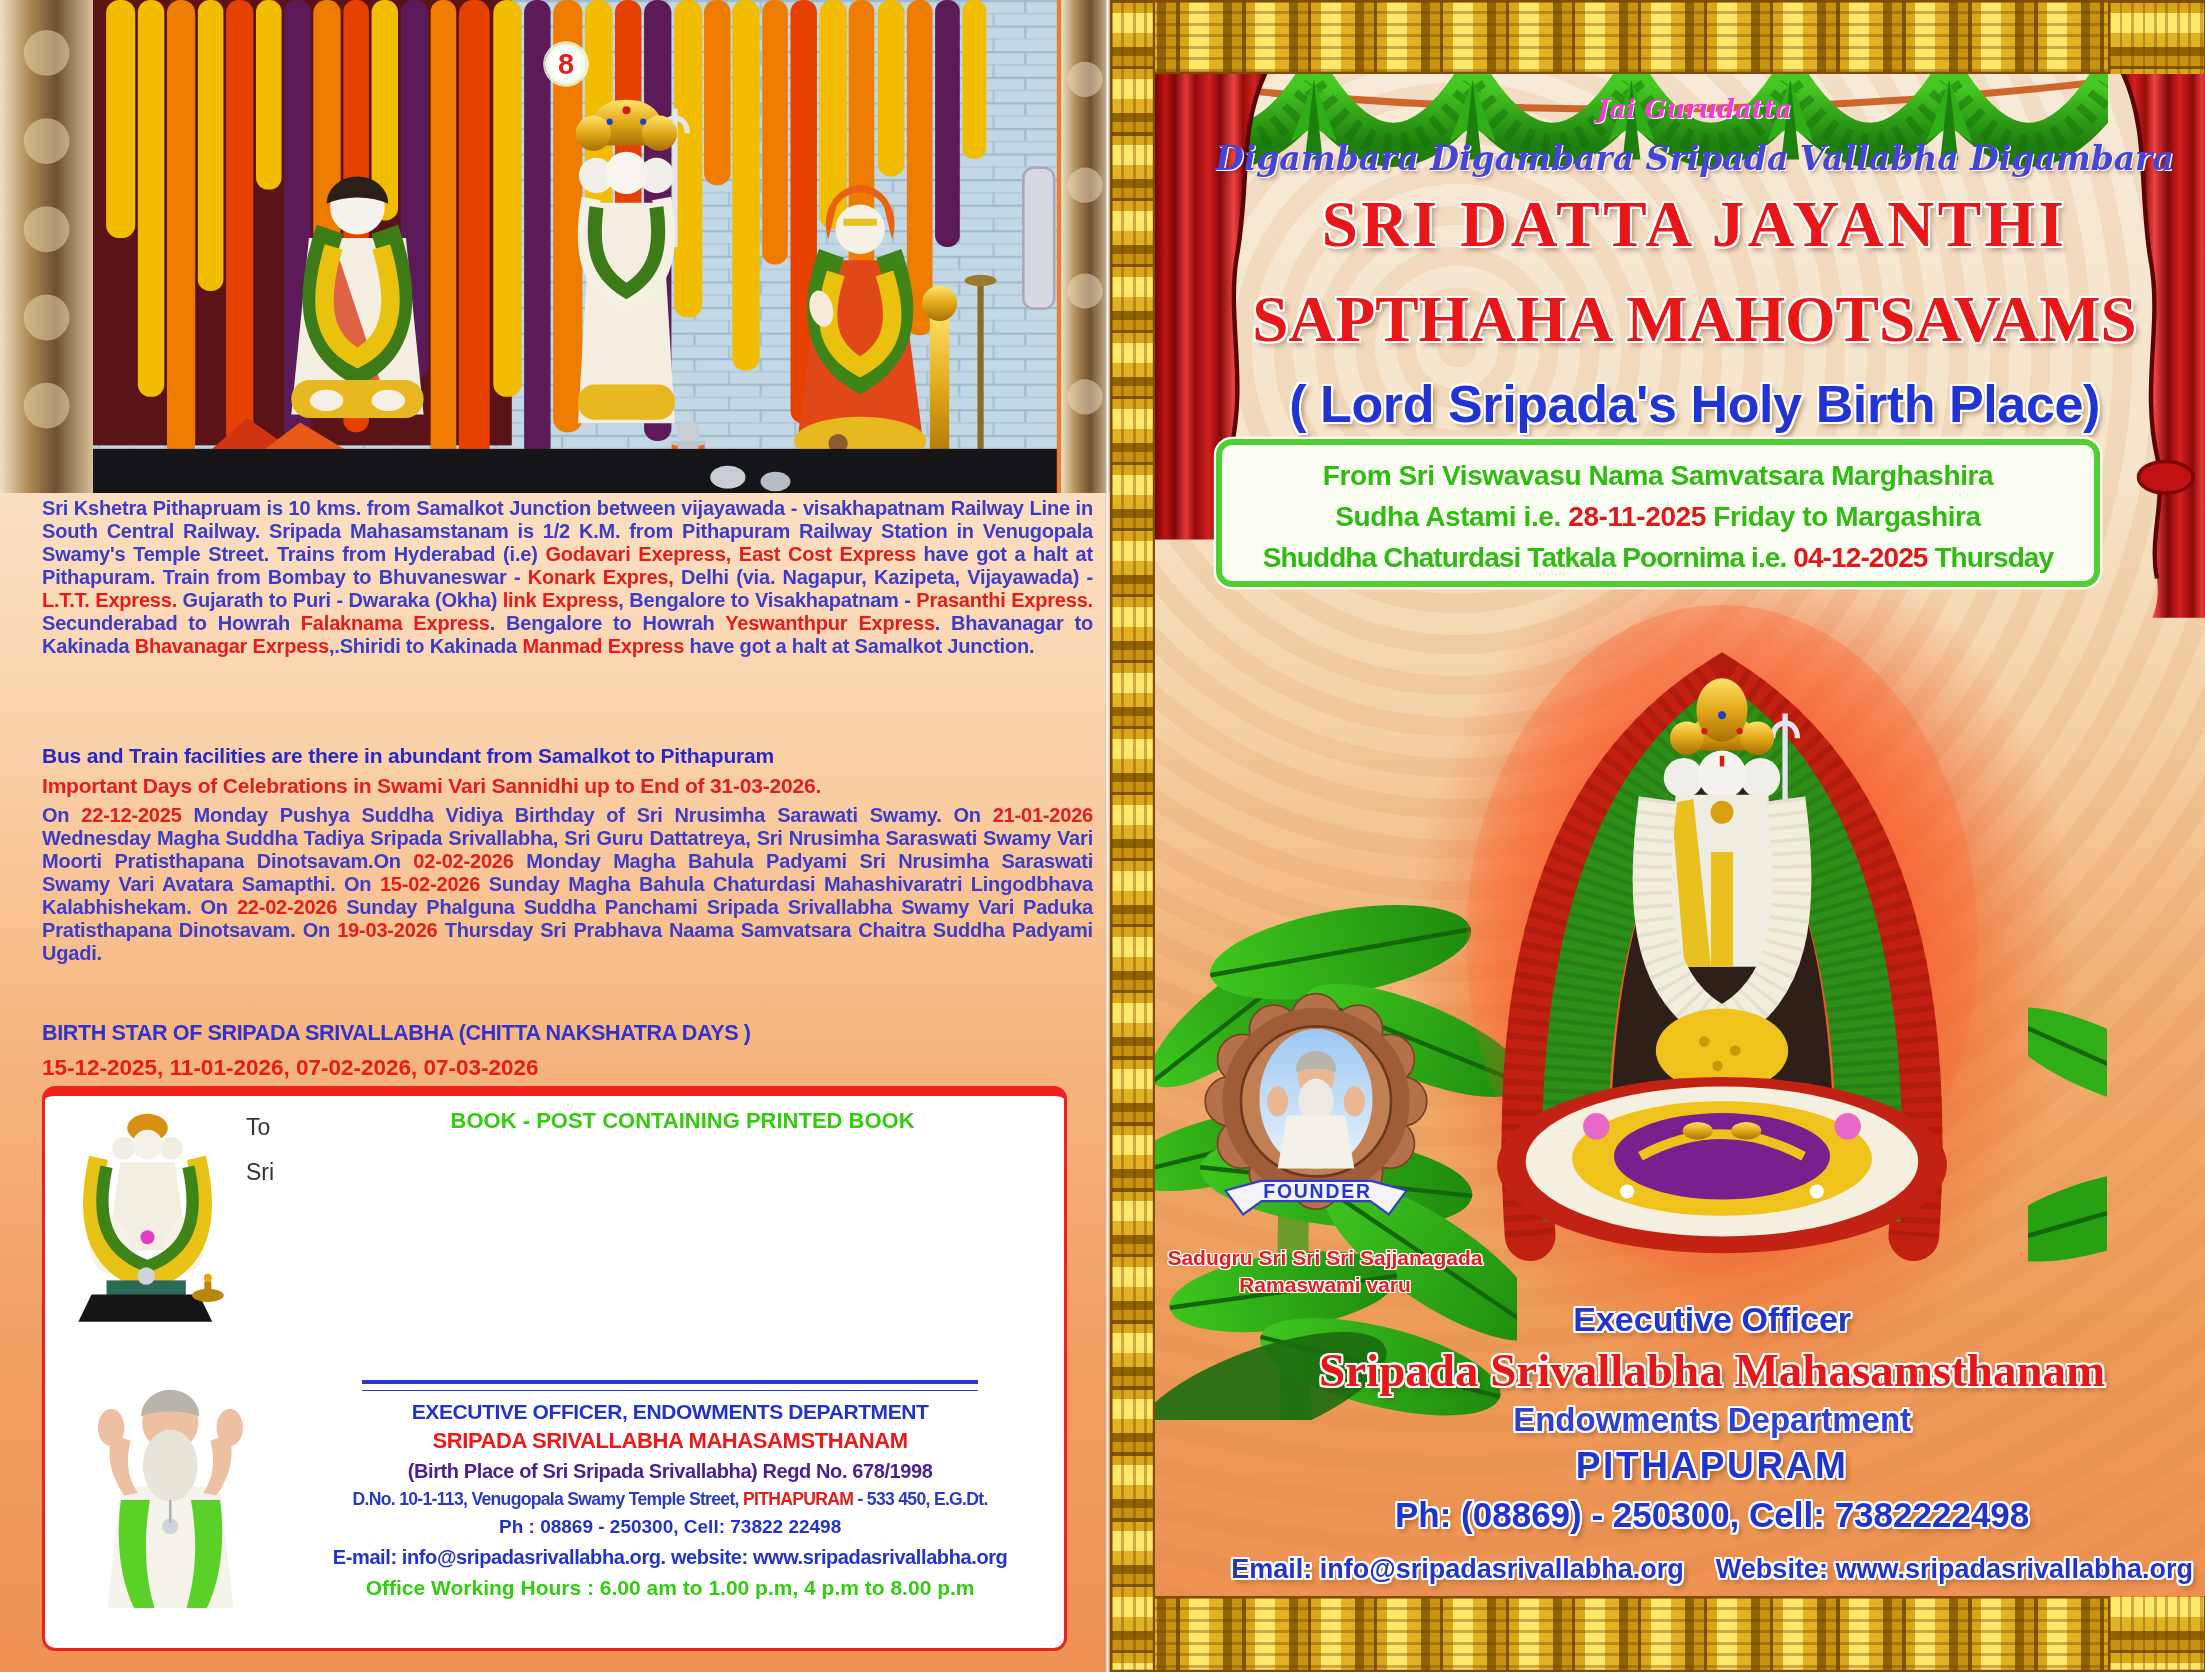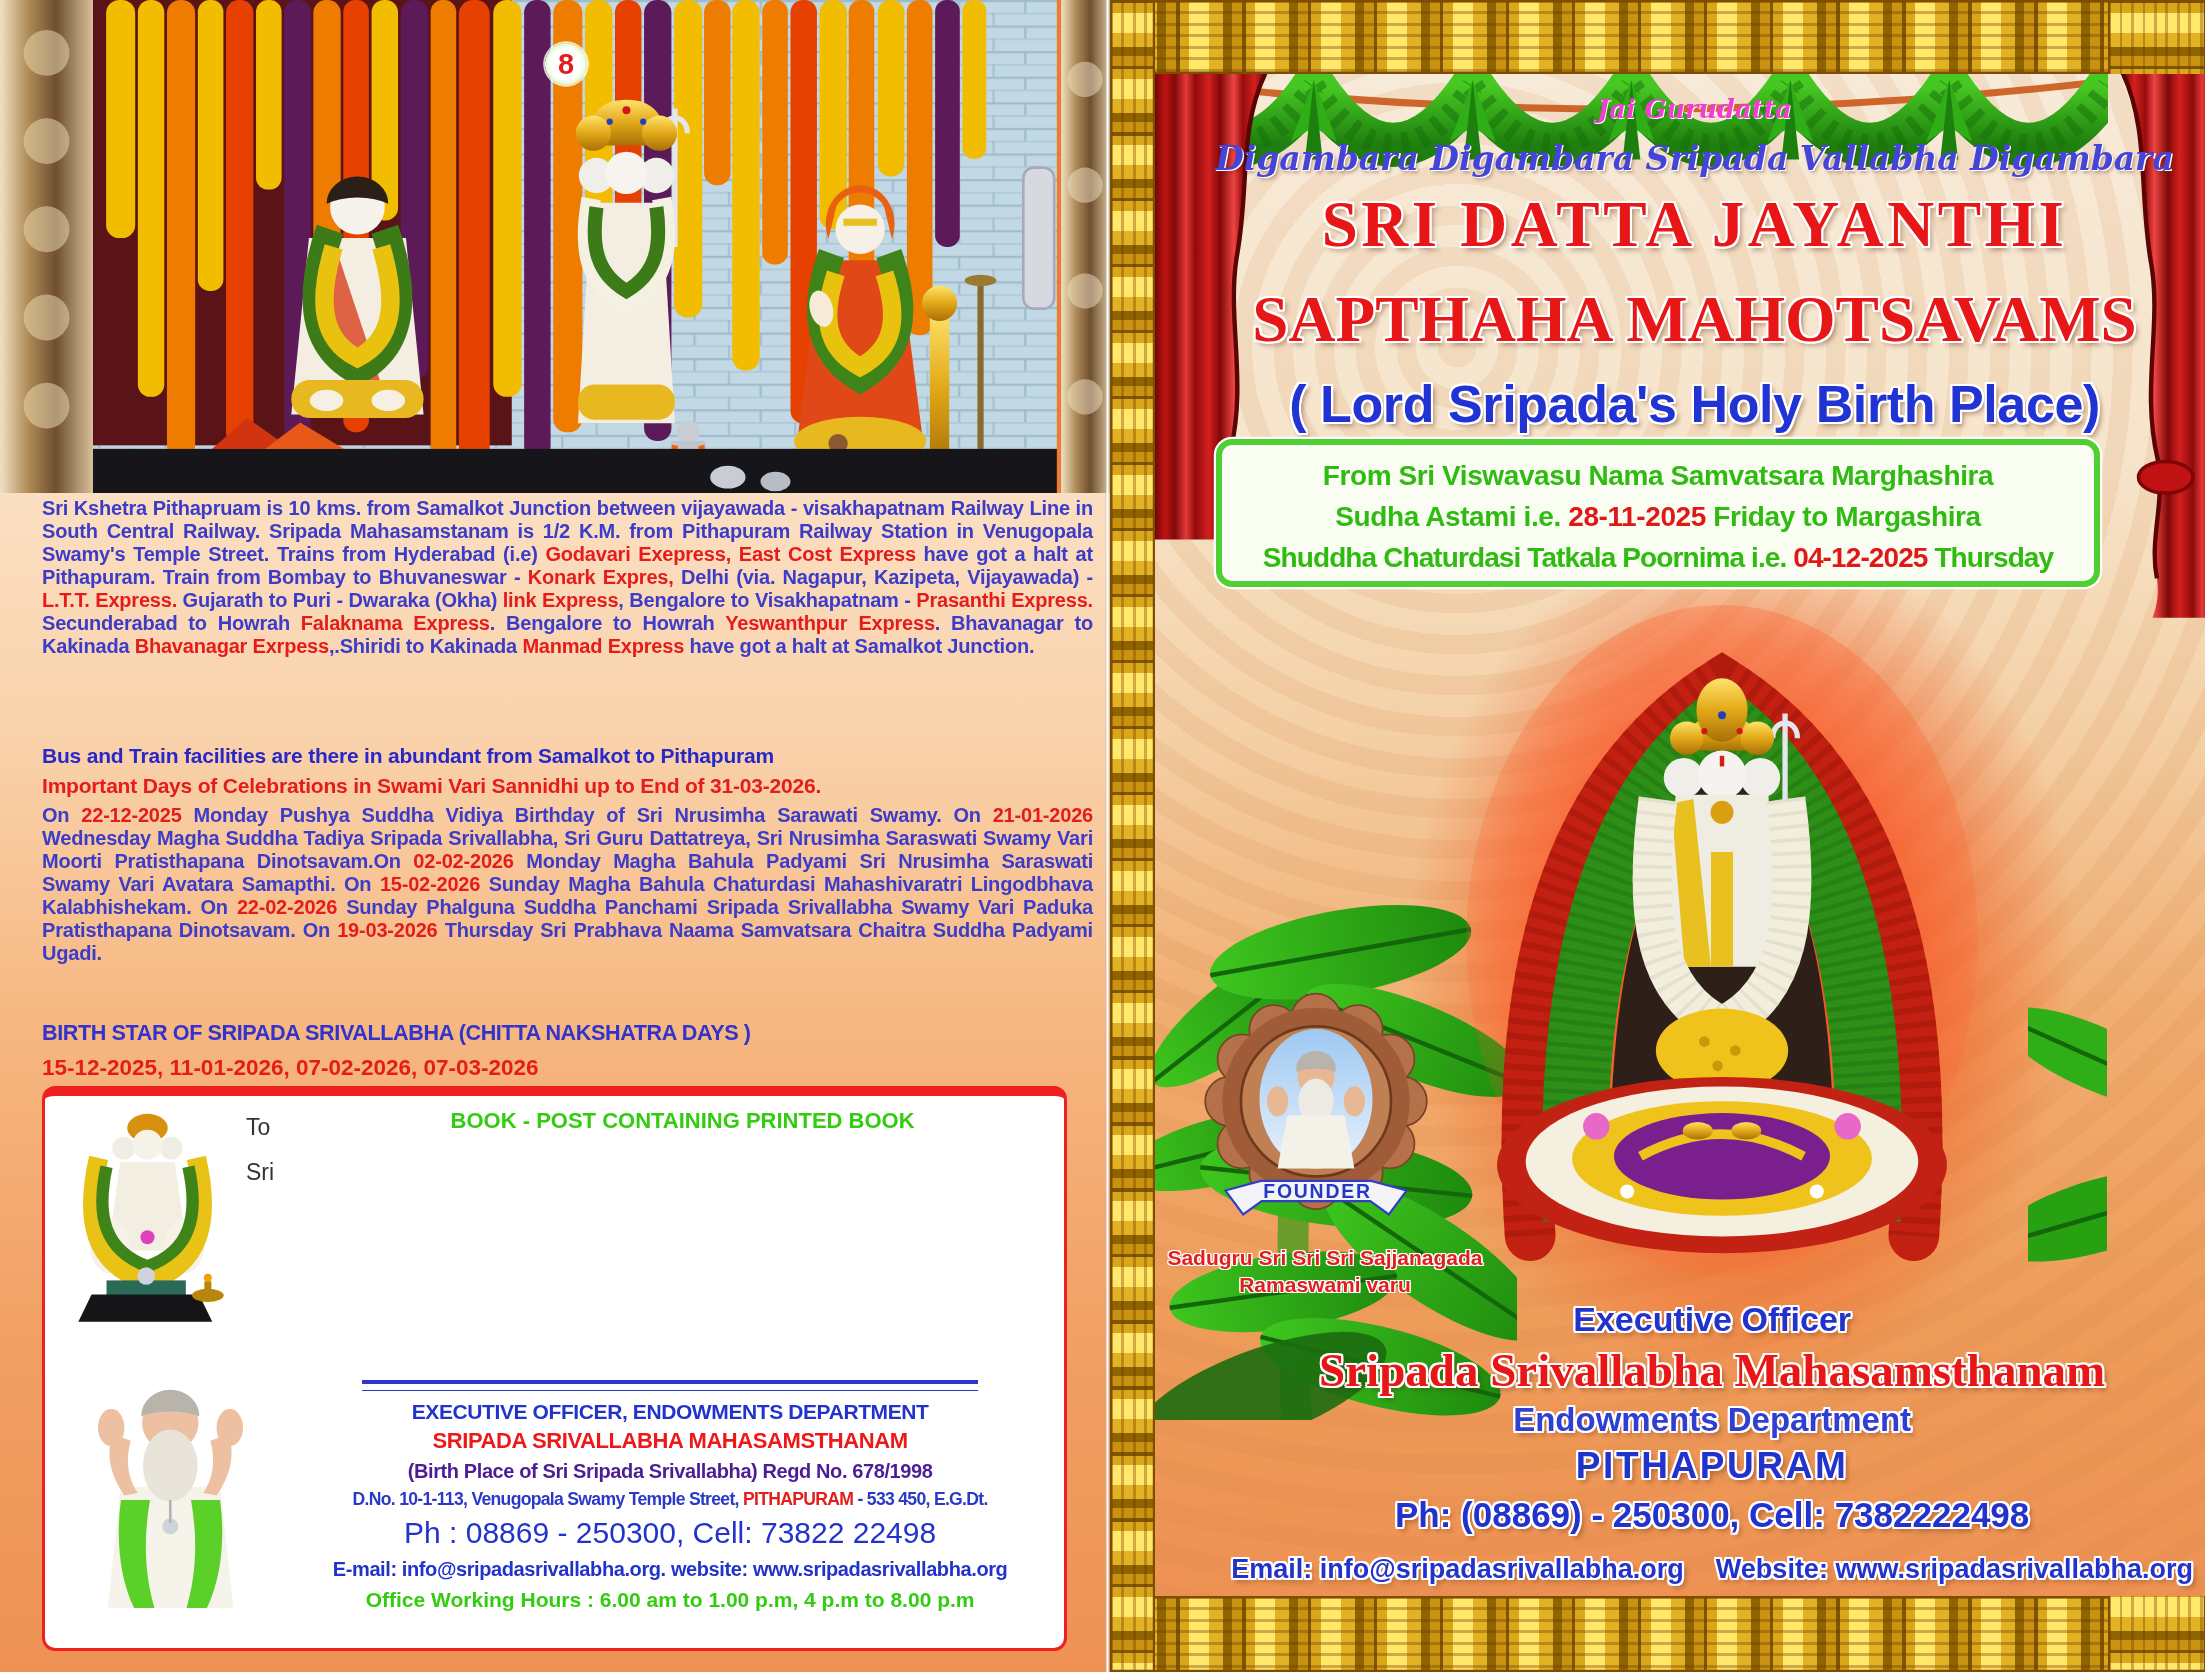--- a/index.html
+++ b/index.html
@@ -28,21 +28,21 @@
   #to-label{left:201px;top:17.6px;font-size:23px;color:#333;}
   #sri-label{left:201px;top:63px;font-size:23px;color:#333;}
   #box-deity{left:21px;top:8.8px;width:163px;height:227px;}
   #box-founder{left:23px;top:254px;width:205px;height:258px;}
   #office-block{left:240px;right:8.8px;top:284px;text-align:center;}
   #office-rule{width:80%;margin:0 auto 8.8px;height:6.2px;border-top:4px solid #2a3ac8;border-bottom:1.8px solid #2a3ac8;}
   #office-line1{font-size:21px;font-weight:bold;color:#2233cc;letter-spacing:-0.4px;}
   #office-line2{margin-top:4.4px;font-size:22px;font-weight:bold;color:#ee1818;letter-spacing:-0.4px;}
   #office-line3{margin-top:5.3px;font-size:20px;font-weight:bold;color:#4c1d95;letter-spacing:-0.4px;}
   #office-address{margin-top:6.2px;font-size:17.6px;font-weight:bold;letter-spacing:-0.7px;}
-  #office-phone{margin-top:6.2px;font-size:30px;font-weight:normal;color:#2233cc;}
+  #office-phone{margin-top:6.2px;font-size:19px;font-weight:bold;color:#2233cc;}
   #office-email{margin-top:8px;font-size:20px;font-weight:bold;color:#2233cc;letter-spacing:-0.4px;}
   #office-hours{margin-top:7px;font-size:21px;font-weight:bold;color:#33cc11;}
   
   #page-divider{left:1105px;top:0;width:5.3px;height:1672px;
     background:linear-gradient(90deg,rgba(0,0,0,.10),#ffffff 50%,rgba(0,0,0,.14));}
   
   #right-page{left:1110px;top:0;width:1096px;height:1672px;background:#ee9254;}
   .gold-h{background:
     repeating-linear-gradient(180deg,rgba(120,50,0,.35) 0 2.6px,rgba(120,50,0,0) 2.6px 11.5px),
     repeating-linear-gradient(90deg,#7e5600 0 3.5px,#d9a81a 3.5px 13.2px,#ffe86a 13.2px 33px,#e0b224 33px 47px,#8d6400 47px 56px,#c89410 56px 66px);

